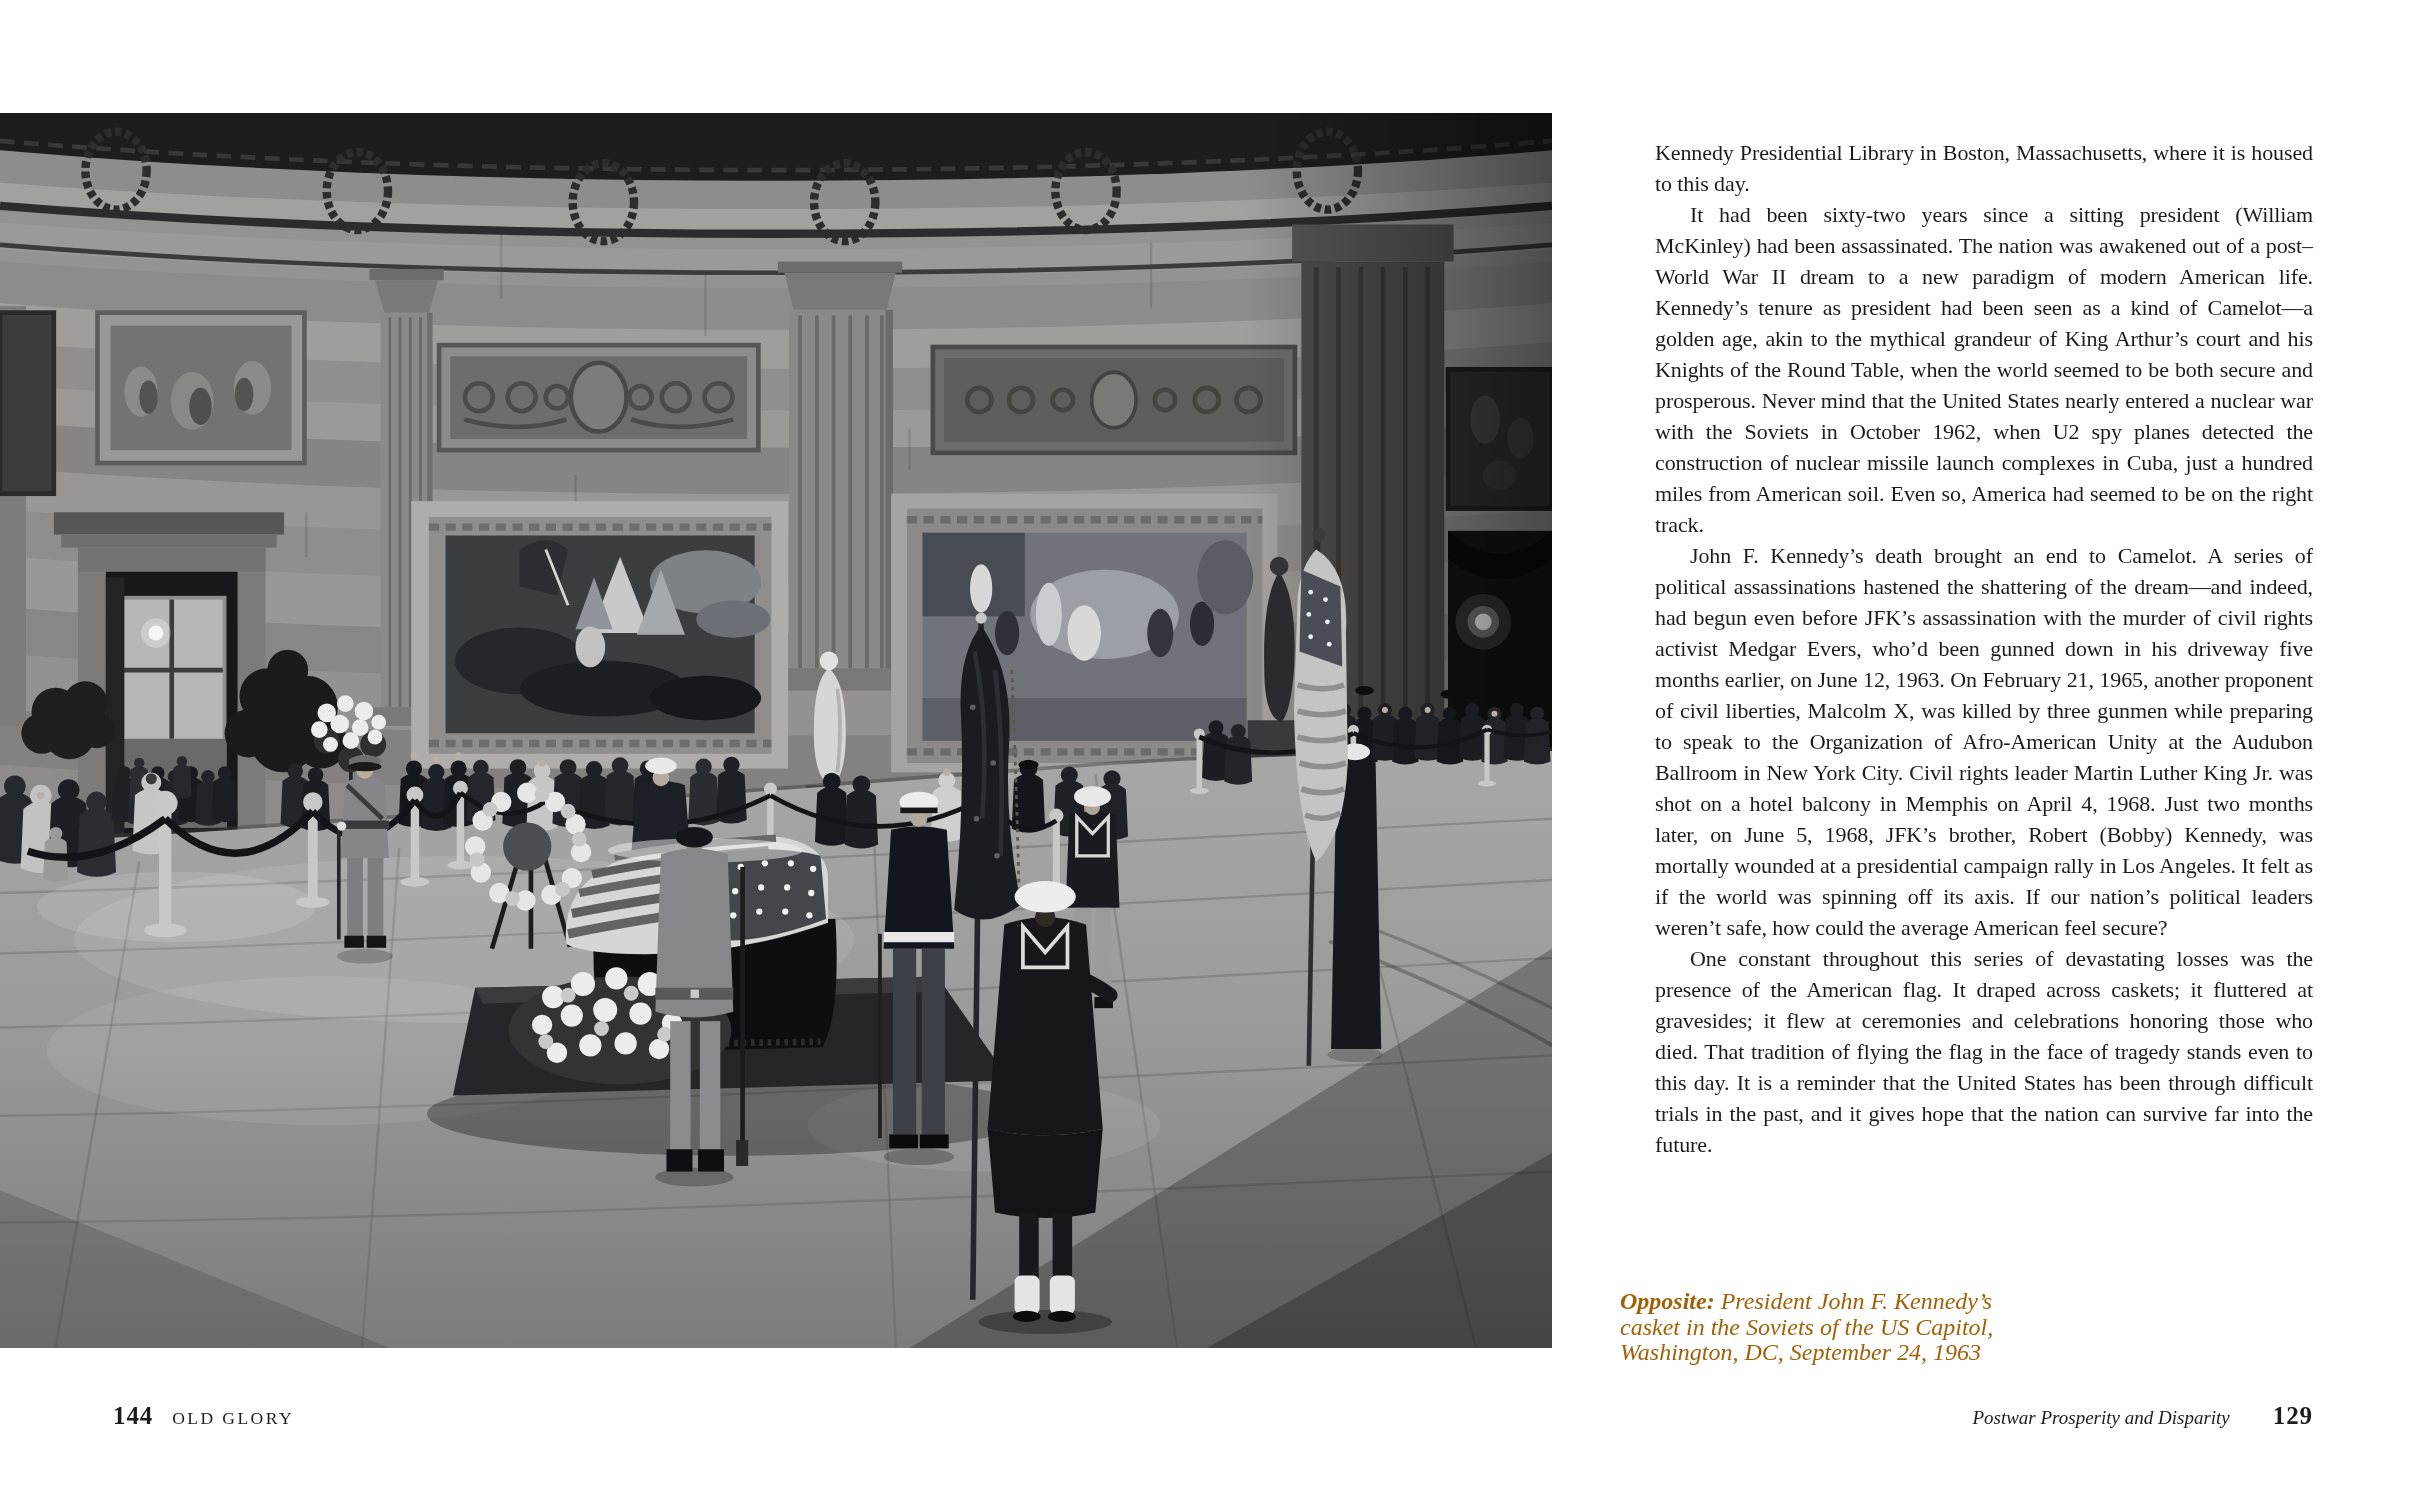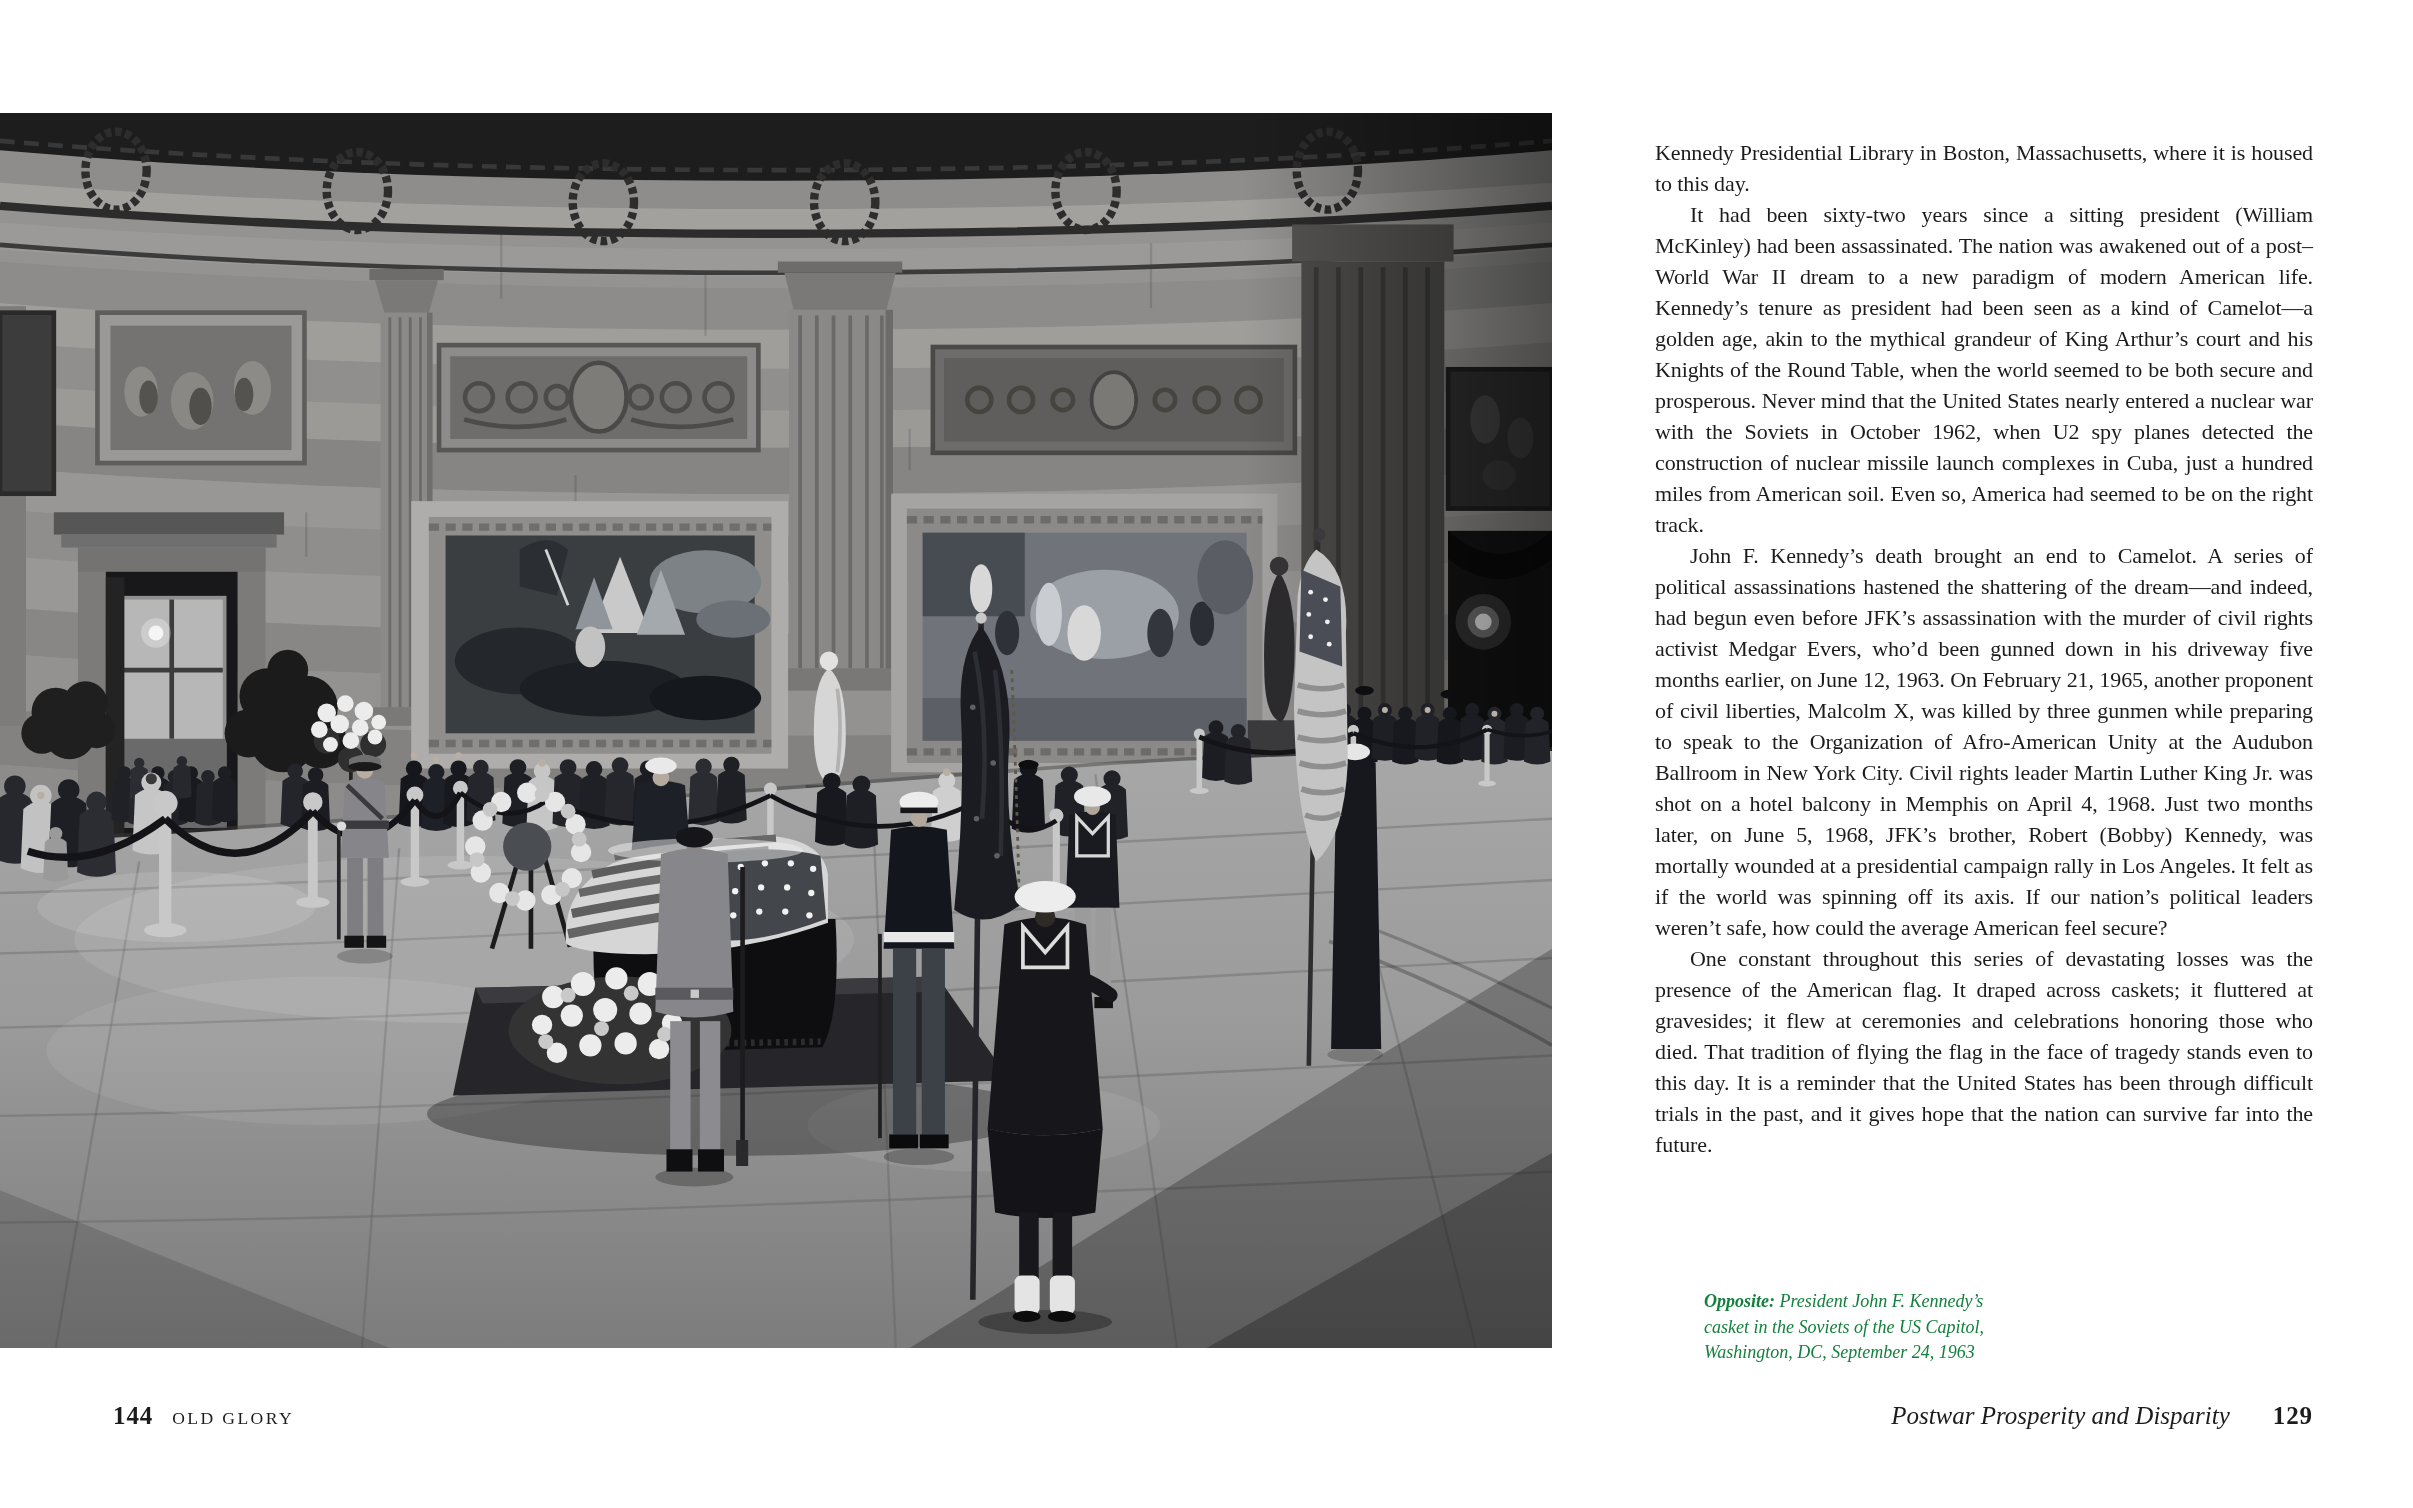--- a/index.html
+++ b/index.html
@@ -14,31 +14,31 @@
 
   .article{
     position:absolute;left:1655px;top:103px;width:658px;
     font-size:22px;line-height:31px;letter-spacing:-0.1px;
     text-align:justify;text-justify:inter-word;hyphens:auto;margin-top:34px;
   }
   .article p{margin:0;padding:0;}
   .article p.ind{text-indent:35px;}
 
   .caption{
-    position:absolute;left:1704px;top:1289px;width:390px;
-    font-style:italic;font-size:18px;line-height:25.5px;color:#15803d;
+    position:absolute;left:1620px;top:1289px;width:390px;
+    font-style:italic;font-size:24px;line-height:25.5px;color:#a16207;
   }
   .cap-label{font-weight:bold;}
 
   .footer{position:absolute;top:1402px;font-size:17.6px;}
   .footer-left{left:113px;}
   .footer-right{left:1655px;width:658px;text-align:right;}
   .pagenum{font-weight:bold;font-size:25px;letter-spacing:0.9px;}
   .section-label{font-size:17.6px;letter-spacing:2.4px;margin-left:19px;}
-  .running-title{font-style:italic;font-size:25px;margin-right:43px;}
+  .running-title{font-style:italic;font-size:19px;margin-right:43px;}
 </style>
 </head>
 <body>
 
 <div>
 
   <div>
     <figure class="photo">
       <svg viewBox="0 0 1672 1330" preserveAspectRatio="none">
         <defs>

